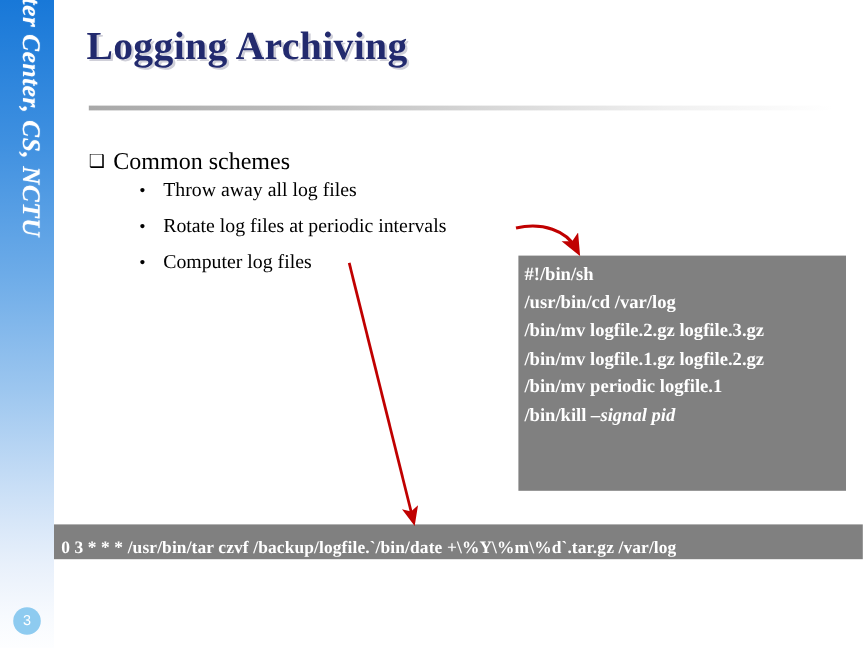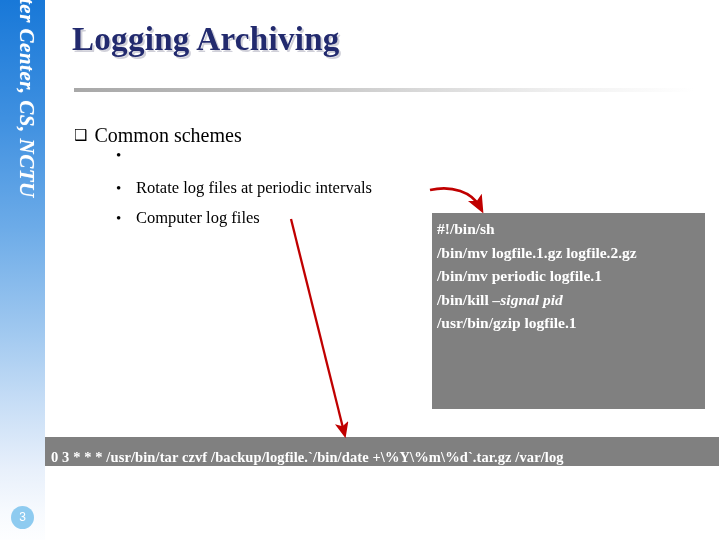--- a/index.html
+++ b/index.html
@@ -200,37 +200,39 @@
 
   <div class="divider"></div>
 
   <div class="level1">
     <span class="chk">❑</span><span>Common schemes</span>
   </div>
 
   <div class="bullets">
     <div class="bullet-row">
       <span class="dot">•</span>
+      <span>Throw away all log files</span>
     </div>
     <div class="bullet-row">
       <span class="dot">•</span>
       <span>Rotate log files at periodic intervals</span>
     </div>
     <div class="bullet-row">
       <span class="dot">•</span>
       <span>Computer log files</span>
     </div>
   </div>
 
   <div class="codebox">
     <div class="cline">#!/bin/sh</div>
+    <div class="cline">/usr/bin/cd /var/log</div>
+    <div class="cline">/bin/mv logfile.2.gz logfile.3.gz</div>
     <div class="cline">/bin/mv logfile.1.gz logfile.2.gz</div>
     <div class="cline">/bin/mv periodic logfile.1</div>
     <div class="cline"><span>/bin/kill </span><em>–signal pid</em></div>
-    <div class="cline">/usr/bin/gzip logfile.1</div>
   </div>
 
   <div class="cronbar">
     <span class="cron-text">0 3 * * *  /usr/bin/tar czvf /backup/logfile.`/bin/date +\%Y\%m\%d`.tar.gz /var/log</span>
   </div>
 
   <svg class="arrows" viewBox="0 0 720 540" width="720" height="540">
     <defs>
       <marker id="ah" markerWidth="7" markerHeight="7" refX="4.2" refY="3" orient="auto">
         <path d="M0,0 L7,3 L0,6 L1.6,3 z" fill="#c00000"></path>

